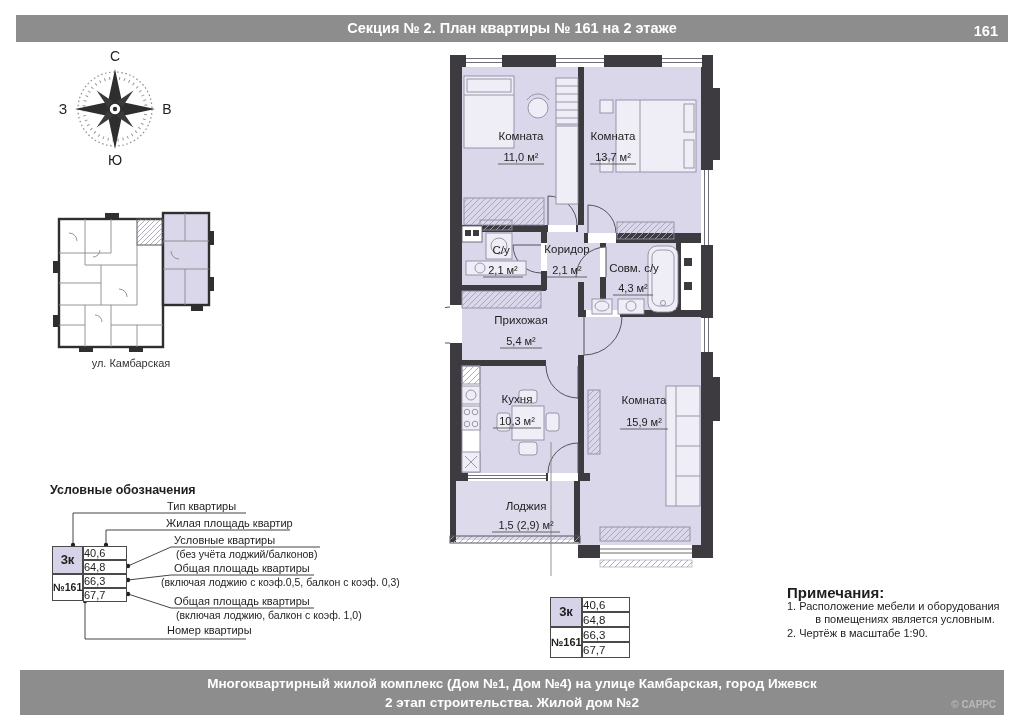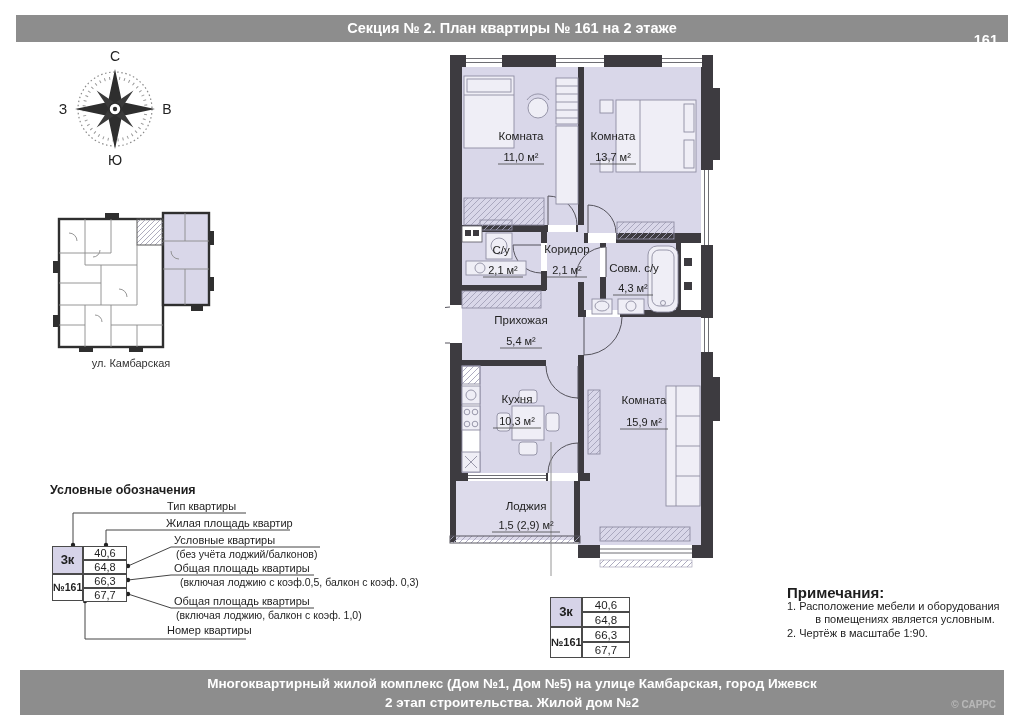--- a/index.html
+++ b/index.html
@@ -2,30 +2,30 @@
 <html><head>
 <meta charset="utf-8">
 <style>
   html,body{margin:0;padding:0;background:#e8e8e8;}
   .page{position:relative;width:1024px;height:724px;background:#ffffff;overflow:hidden;
         font-family:"Liberation Sans", sans-serif;color:#1e1e1e;padding-left:28px;}
   .abs{position:absolute;}
   
   .bar{background:#8d8d8d;color:#ffffff;font-weight:bold;}
   .header-bar{left:16px;top:15px;width:992px;height:27px;font-size:14.5px;line-height:27px;text-align:center;}
-  .header-num{position:absolute;right:10px;top:12px;text-align:center;}
+  .header-num{position:absolute;right:10px;top:3px;text-align:center;}
   .footer-bar{left:20px;top:670px;width:984px;height:45px;font-size:13.5px;text-align:center;padding-top:4px;box-sizing:border-box;line-height:19px;}
   .watermark{position:absolute;right:8px;bottom:1px;font-size:10px;font-weight:bold;color:rgba(255,255,255,0.38);}
   
   .legend-title{font-weight:bold;font-size:12.5px;}
   .lbl{font-size:11px;white-space:nowrap;}
   .lbl2{font-size:10.5px;white-space:nowrap;}
   .cell{box-sizing:border-box;border:1.2px solid #4a4a4a;text-align:center;background:#fff;}
   .cell.purple{background:#d6d3e8;}
-  .vcell{box-sizing:border-box;border:1px solid #4a4a4a;border-top-width:1.2px;text-align:center;font-size:11px;background:#fff;}
+  .vcell{box-sizing:border-box;border:1px solid #4a4a4a;border-top-width:1.2px;font-size:11px;background:#fff;}
   svg{display:block;}
   svg text{font-family:"Liberation Sans", sans-serif;}
   .rn{font-size:11.5px;fill:#222;}
   .ra{font-size:11px;fill:#222;}
   .notes{font-size:11px;line-height:13.5px;}
   .notes .nt{font-weight:bold;font-size:15px;}
 </style>
 </head>
 <body>
 
@@ -283,38 +283,38 @@
   <div class="abs vcell" style="left:83px;top:546px;width:44px;height:14px;line-height:13px;">40,6</div>
   <div class="abs vcell" style="left:83px;top:560px;width:44px;height:14px;line-height:13px;">64,8</div>
   <div class="abs vcell" style="left:83px;top:574px;width:44px;height:14px;line-height:13px;">66,3</div>
   <div class="abs vcell" style="left:83px;top:588px;width:44px;height:14px;line-height:13px;">67,7</div>
 
   <div class="abs lbl" style="left:167px;top:500px;">Тип квартиры</div>
   <div class="abs lbl" style="left:166px;top:517px;">Жилая площадь квартир</div>
   <div class="abs lbl" style="left:174px;top:534px;">Условные квартиры</div>
   <div class="abs lbl2" style="left:176px;top:548px;">(без учёта лоджий/балконов)</div>
   <div class="abs lbl" style="left:174px;top:562px;">Общая площадь квартиры</div>
-  <div class="abs lbl2" style="left:180px;top:576px;">(включая лоджию с коэф.0,5, балкон с коэф. 0,3)</div>
+  <div class="abs lbl2" style="left:161px;top:576px;">(включая лоджию с коэф.0,5, балкон с коэф. 0,3)</div>
   <div class="abs lbl" style="left:174px;top:595px;">Общая площадь квартиры</div>
   <div class="abs lbl2" style="left:176px;top:609px;">(включая лоджию, балкон с коэф. 1,0)</div>
   <div class="abs lbl" style="left:167px;top:624px;">Номер квартиры</div>
 
   <div class="abs cell purple" style="left:550px;top:597px;width:32px;height:30px;font-weight:bold;font-size:13px;line-height:28px;">3к</div>
   <div class="abs cell" style="left:550px;top:627px;width:32px;height:31px;font-weight:bold;font-size:11px;line-height:29px;">№161</div>
   <div class="abs vcell" style="left:582px;top:597px;width:48px;height:15px;line-height:14px;font-size:11.5px;">40,6</div>
   <div class="abs vcell" style="left:582px;top:612px;width:48px;height:15px;line-height:14px;font-size:11.5px;">64,8</div>
   <div class="abs vcell" style="left:582px;top:627px;width:48px;height:15px;line-height:14px;font-size:11.5px;">66,3</div>
   <div class="abs vcell" style="left:582px;top:642px;width:48px;height:16px;line-height:15px;font-size:11.5px;">67,7</div>
 
   <div class="abs notes" style="left:787px;top:586px;width:225px;">
     <div class="nt">Примечания:</div>
     <div>1. Расположение мебели и оборудования</div>
     <div style="padding-left:11px;text-align:center;">в помещениях является условным.</div>
     <div>2. Чертёж в масштабе 1:90.</div>
   </div>
 
   <div class="abs bar footer-bar">
-    <div>Многоквартирный жилой комплекс (Дом №1, Дом №5) на улице Камбарская, город Ижевск</div>
+    <div>Многоквартирный жилой комплекс (Дом №1, Дом №4) на улице Камбарская, город Ижевск</div>
     <div>2 этап строительства. Жилой дом №2</div>
     <span class="watermark">© САРРС</span>
   </div>
 
 </div>
 
 </body></html>

